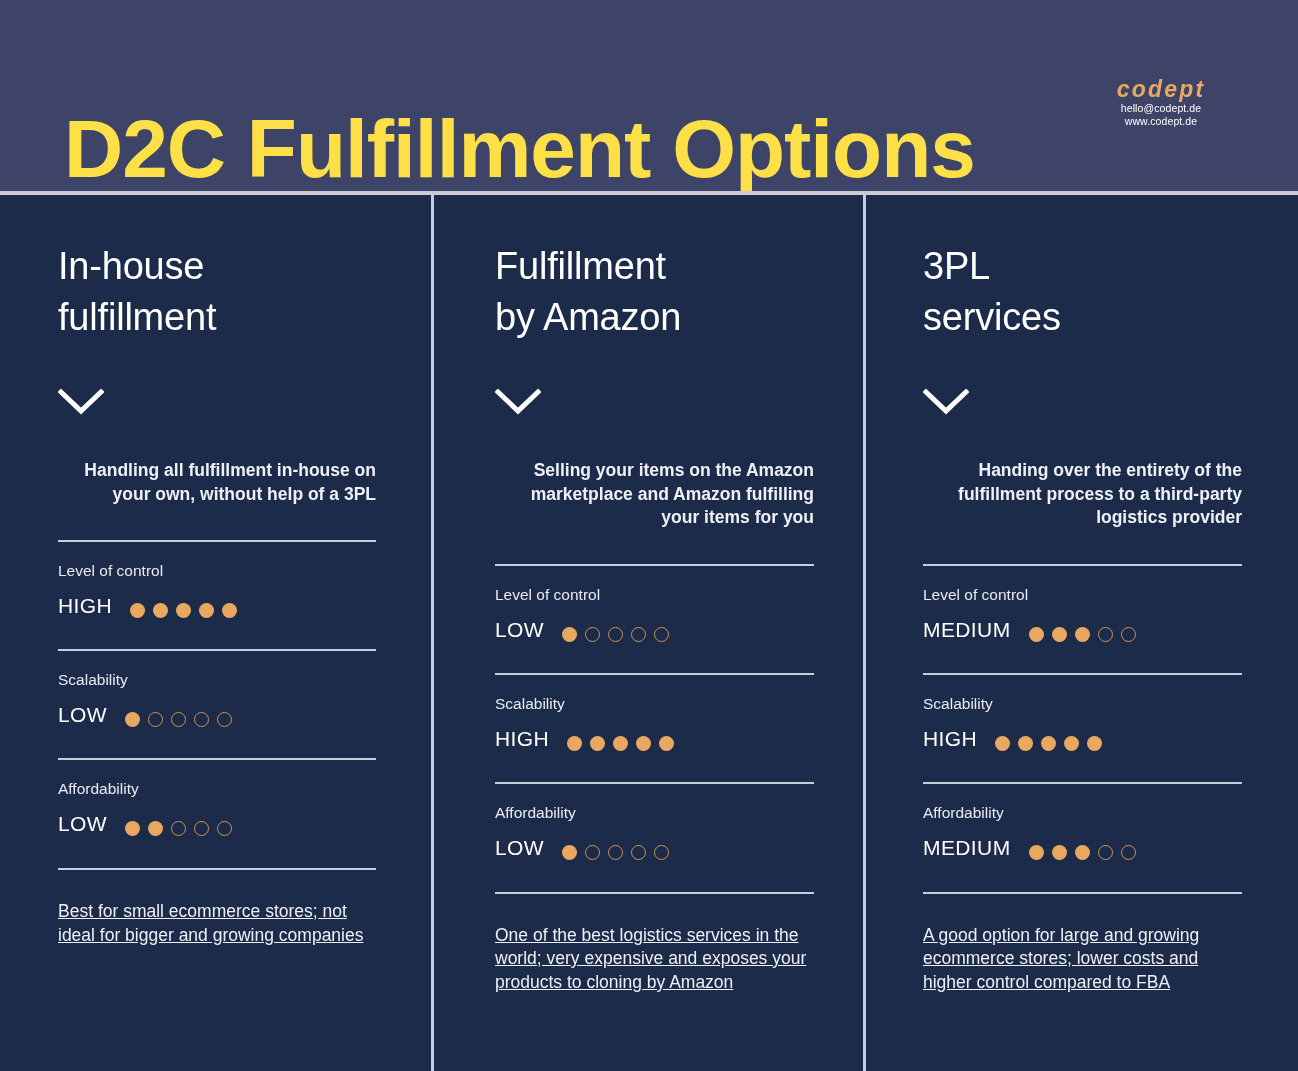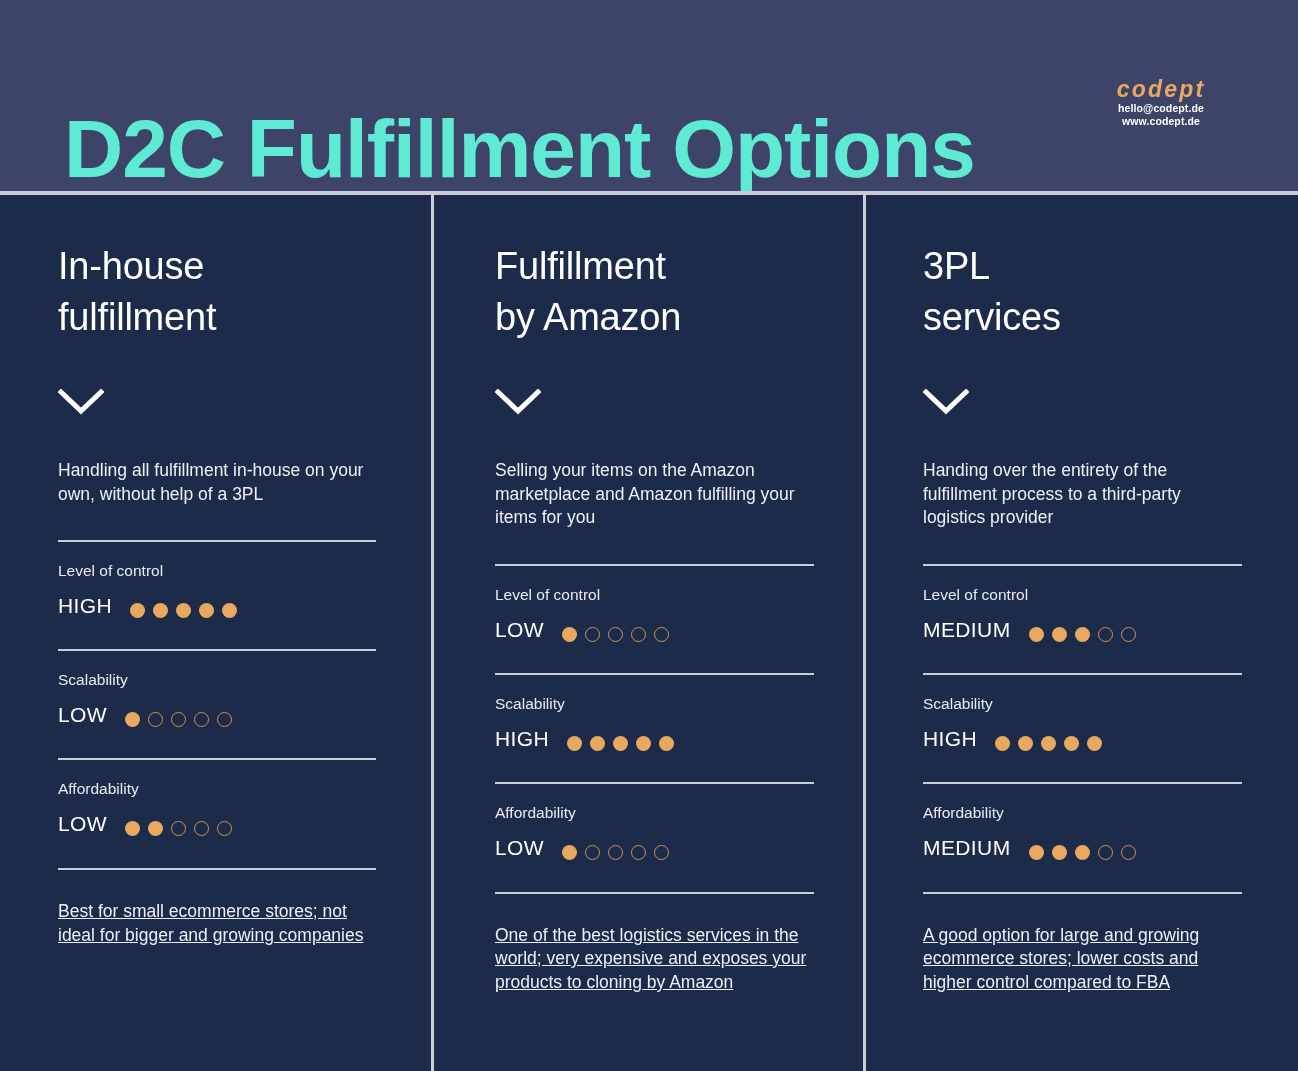--- a/index.html
+++ b/index.html
@@ -40,42 +40,42 @@
     height: 4px;
     background: #c9cbd8;
   }
   .header-title {
     position: absolute;
     left: 64px;
     top: 44px;
     font-size: 82px;
     line-height: 100px;
     font-weight: 700;
-    color: #5eead4;
+    color: #fde047;
     letter-spacing: -1px;
     white-space: nowrap;
   }
   .logo-block {
     position: absolute;
     right: 52px;
     top: 76px;
     text-align: center;
     width: 170px;
   }
   .logo-word {
     font-size: 23px;
     font-weight: 700;
     color: #e9a85f;
     letter-spacing: 2.2px;
     line-height: 26px;
     font-style: italic;
   }
   .logo-line {
     font-size: 10.5px;
-    font-weight: 700;
+    font-weight: 400;
     color: #ffffff;
     line-height: 13px;
     letter-spacing: 0.1px;
   }
 
   
   .columns {
     position: absolute;
     left: 0;
     top: 195px;
@@ -117,21 +117,22 @@
     height: 26px;
     display: block;
   }
   .chevron svg { display: block; }
 
   .col-intro {
     margin-top: 44px;
     font-size: 17.5px;
     line-height: 23.5px;
     color: #eef0f5;
-    font-weight: 400;
+    font-weight: 700;
+    text-align: right;
   }
 
   .hr {
     height: 2px;
     background: #c9cbd8;
     margin: 0;
   }
   .hr.r1 { margin-top: 34px; }
   .hr.r2 { margin-top: 31px; }
   .hr.r3 { margin-top: 31px; }

